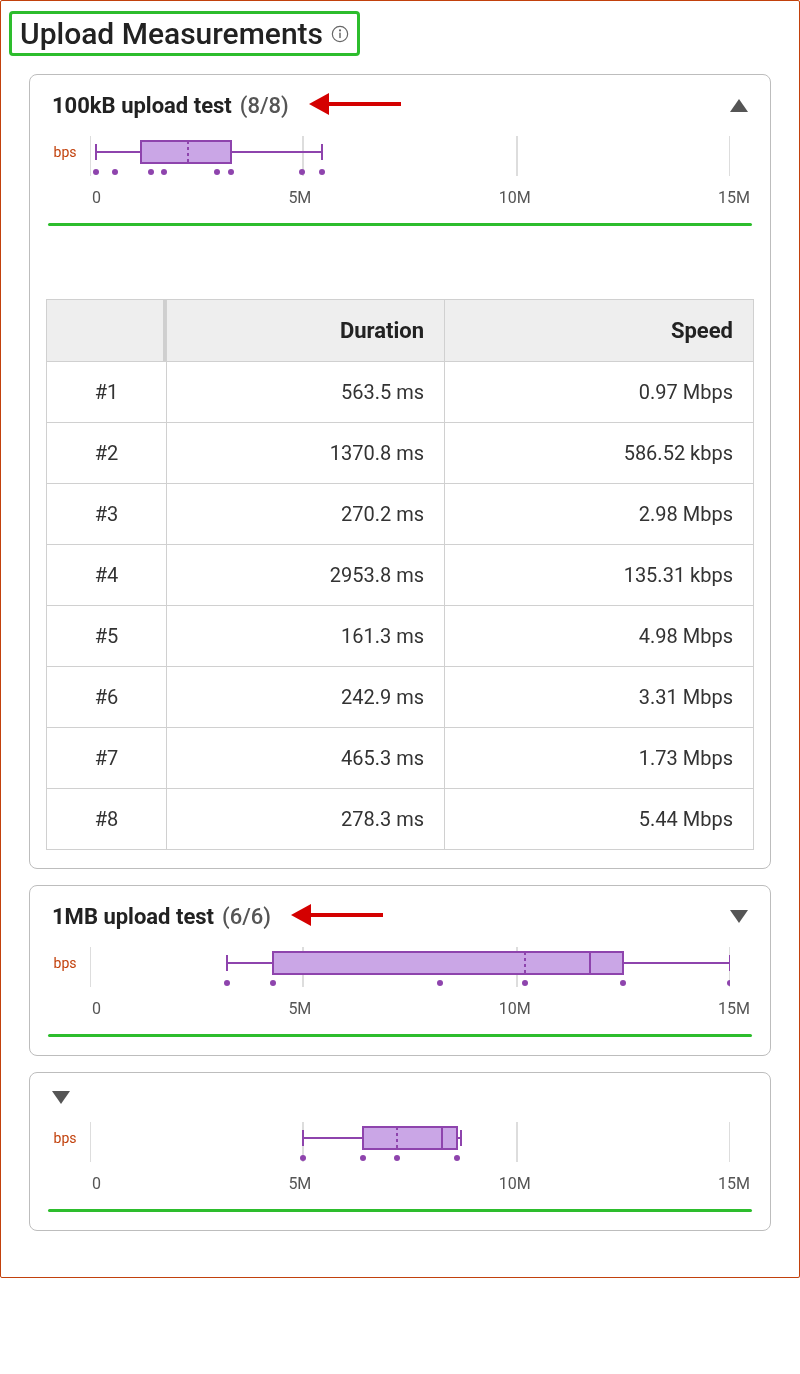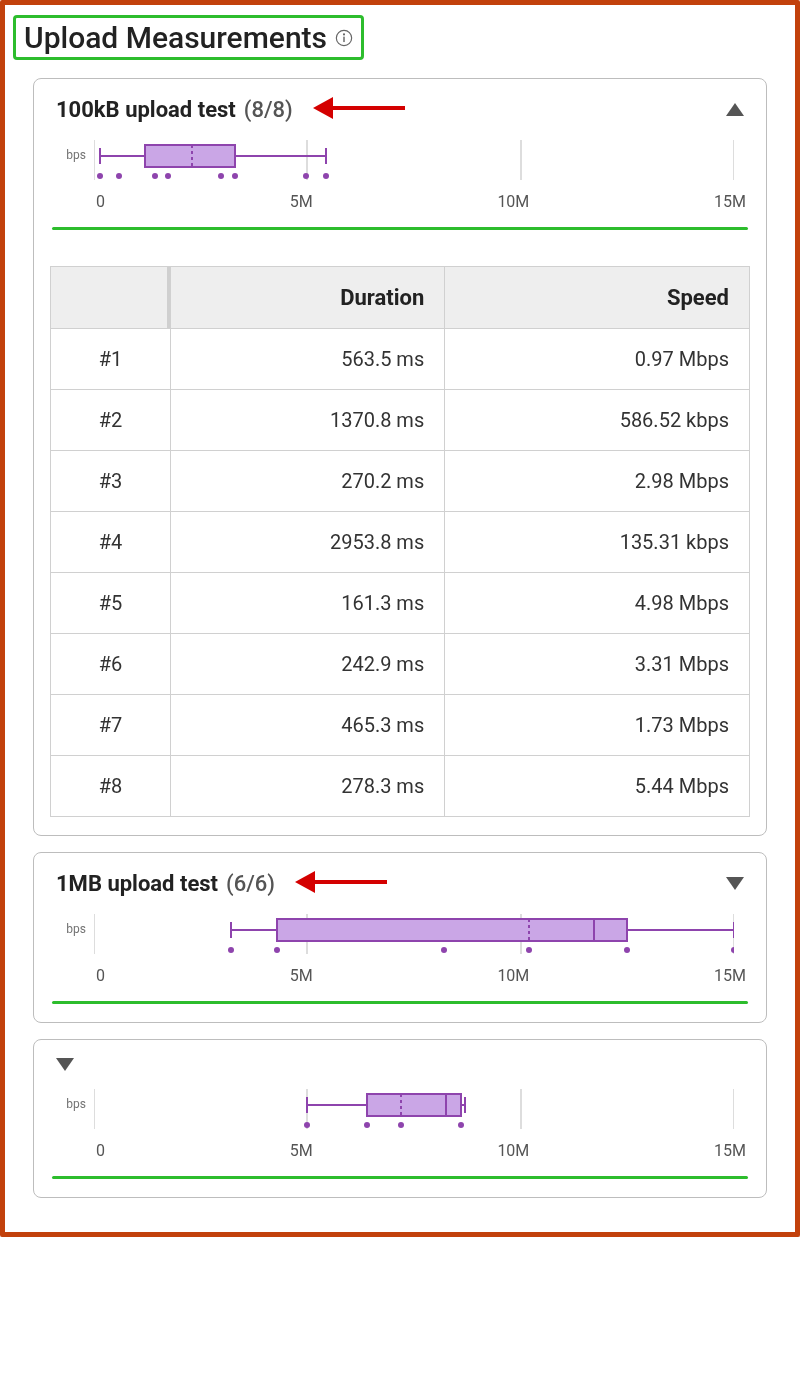--- a/index.html
+++ b/index.html
@@ -4,25 +4,25 @@
 <style>
   * { box-sizing: border-box; }
   html, body { margin: 0; padding: 0; }
   body {
     font-family: -apple-system, BlinkMacSystemFont, "Segoe UI", Roboto, "Helvetica Neue", Arial, sans-serif;
     background: #fff;
     width: 800px;
     color: #222;
   }
   .outer {
-    border: 5px solid #c2410c;
+    border: 1px solid #c2410c;
     border-radius: 2px;
     width: 800px;
     box-shadow: 4px 4px 8px rgba(0,0,0,0.25);
-    padding-bottom: 18px;
+    padding-bottom: 30px;
   }
   .section-title-row {
     display: flex;
     align-items: center;
     padding: 10px 8px 12px 8px;
   }
   .section-title-box {
     border: 3px solid #2dbd2d;
     border-radius: 4px;
     padding: 2px 8px;
@@ -66,24 +66,24 @@
   .arrow-annot::before{
     content:""; position:absolute; top:7px; left:12px; right:0; height:4px;
     background:#d40000;
   }
   .arrow-annot::after{
     content:""; position:absolute; top:-2px; left:-2px;
     border-right:20px solid #d40000; border-top:11px solid transparent; border-bottom:11px solid transparent;
   }
   .boxplot-wrap { padding: 18px 18px 0 18px; }
   .boxplot-svg-outer { display:flex; align-items:flex-start; gap:8px; }
-  .bps-label { font-size:12px; color:#737373; padding-top:8px; width:34px; text-align:right;}
+  .bps-label { font-size:14px; color:#c2410c; padding-top:8px; width:34px; text-align:center;}
   .axis-row { display:flex; justify-content:space-between; margin-left:42px; padding:4px 2px 0 2px; font-size:16px; color:#555; }
   .green-rule { height:3px; background:#2dbd2d; border-radius:2px; margin:16px 18px 0 18px; }
-  .table-wrap { padding: 36px 16px 18px 16px; }
+  .table-wrap { padding: 36px 16px 18px 16px; margin-top: 37px; }
   table { width:100%; border-collapse:collapse; }
   th, td { border:1px solid #d0d0d0; }
   th {
     background:#eeeeee; font-size:22px; font-weight:700; text-align:right;
     padding:18px 20px;
   }
   th.index-col { width:120px; position:relative; }
   th.index-col::after {
     content:""; position:absolute; right:0; top:0; bottom:0; width:3px; background:#cfcfcf;
   }

